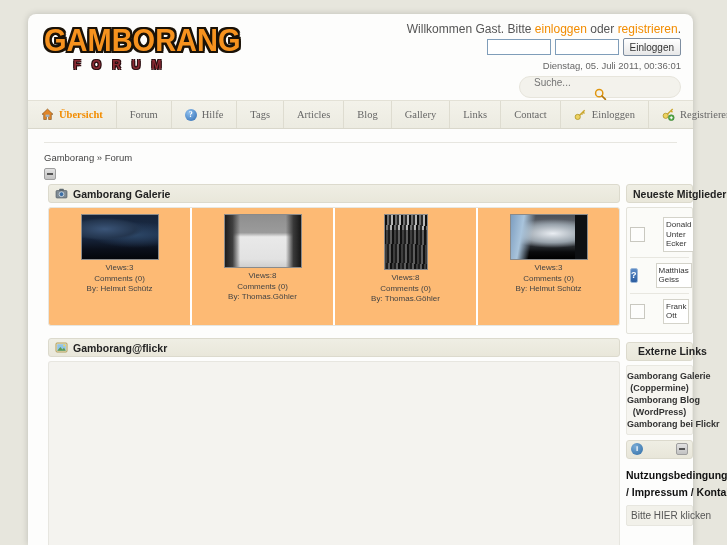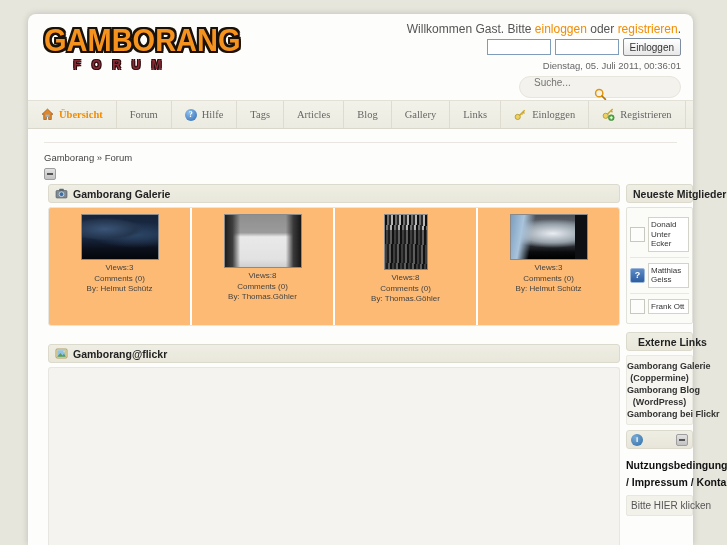--- a/index.html
+++ b/index.html
@@ -85,21 +85,21 @@
       radial-gradient(ellipse 66px 20px at 55% 42%, #e9edf2 0%, #99a3ac 45%, rgba(0,0,0,0) 72%),
       linear-gradient(180deg,#4a4f57 0%,#6a7078 30%,#3c4148 62%,#0a0b0d 84%,#000 100%); }
   .caption { margin-top:3px; font-size:8px; color:#444; text-align:center; line-height:10.5px; }
 
   .flickr-box { margin-top:4px; height:212px; background:#f4f3ef;
     border:1px solid #e7e6e0; border-bottom:none; border-radius:3px 3px 0 0; }
 
   
   .members-box { margin-top:4px; border:1px solid #e3e2da; background:#fbfbf8;
     border-radius:2px; padding:4px 3px; }
-  .member-row { display:flex; align-items:center; gap:3px; padding:5px 0; }
+  .member-row { display:flex; align-items:center; gap:18px; padding:5px 0; }
   .member-row + .member-row { border-top:1px solid #e8e7e0; }
   .avatar-box { width:15px; height:15px; border:1px solid #c9c8c0; background:#fdfdfc;
     flex:0 0 15px; cursor:pointer; display:flex; align-items:center; justify-content:center; }
   .avatar-q { width:15px; height:15px; border:1px solid #9db8d8; border-radius:2px;
     background:linear-gradient(180deg,#5d8cc7,#2c5da0); color:#fff; font-size:9px; font-weight:bold;
     display:flex; align-items:center; justify-content:center; cursor:pointer; }
   .member-name { border:1px solid #d4d3ca; background:#fff; padding:2px 2px;
     font-size:8px; color:#333; line-height:9.5px; flex:1; cursor:pointer; }
 
   .links-hdr { margin-top:8px; }
@@ -178,20 +178,23 @@
     <div class="nav-item">
       <span>Blog</span>
     </div>
     <div class="nav-item">
       <span>Gallery</span>
     </div>
     <div class="nav-item">
       <span>Links</span>
     </div>
     <div class="nav-item">
+      <span>Contact</span>
+    </div>
+    <div class="nav-item">
       <svg class="icon-12" viewBox="0 0 14 14">
         <circle cx="4" cy="9.6" r="2.8" fill="#edd261" stroke="#a98f1f" stroke-width="0.8"></circle>
         <path d="M5.8 8 L11.5 2.3 M9.6 4.2 L11.3 5.9 M8 5.8 L9.2 7" stroke="#caa62c" stroke-width="1.5" fill="none"></path>
       </svg>
       <span>Einloggen</span>
     </div>
     <div class="nav-item">
       <svg class="icon-12" viewBox="0 0 14 14">
         <circle cx="4" cy="8.4" r="2.8" fill="#edd261" stroke="#a98f1f" stroke-width="0.8"></circle>
         <path d="M5.8 6.8 L11.5 1.1 M9.6 3 L11.3 4.7" stroke="#caa62c" stroke-width="1.5" fill="none"></path>
@@ -255,21 +258,21 @@
       <div class="gallery-cell">
         <div class="thumb t4"></div>
         <div class="caption">
           <div>Views:3</div>
           <div>Comments (0)</div>
           <div>By: Helmut Schütz</div>
         </div>
       </div>
     </div>
 
-    <div class="section-hdr" style="margin-top:18px;">
+    <div class="section-hdr" style="margin-top:12px;">
       <svg class="icon-12" viewBox="0 0 13 13">
         <rect x="1" y="2" width="11" height="9" rx="1" fill="#f3e9c8" stroke="#a08a3e" stroke-width="0.8"></rect>
         <rect x="2.2" y="3.2" width="8.6" height="6.6" fill="#8fc3e8"></rect>
         <path d="M2.2 9.8 L5.4 6 L7.4 8.4 L9 6.8 L10.8 9.8 Z" fill="#5f9b4d"></path>
         <circle cx="9.2" cy="4.6" r="1" fill="#f4d95a"></circle>
       </svg>
       <span>Gamborang@flickr</span>
     </div>
 
     <div class="flickr-box"></div>

